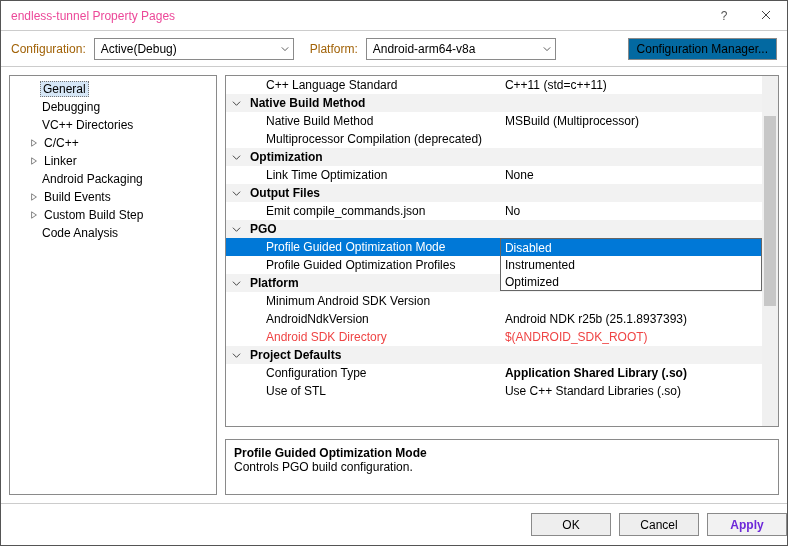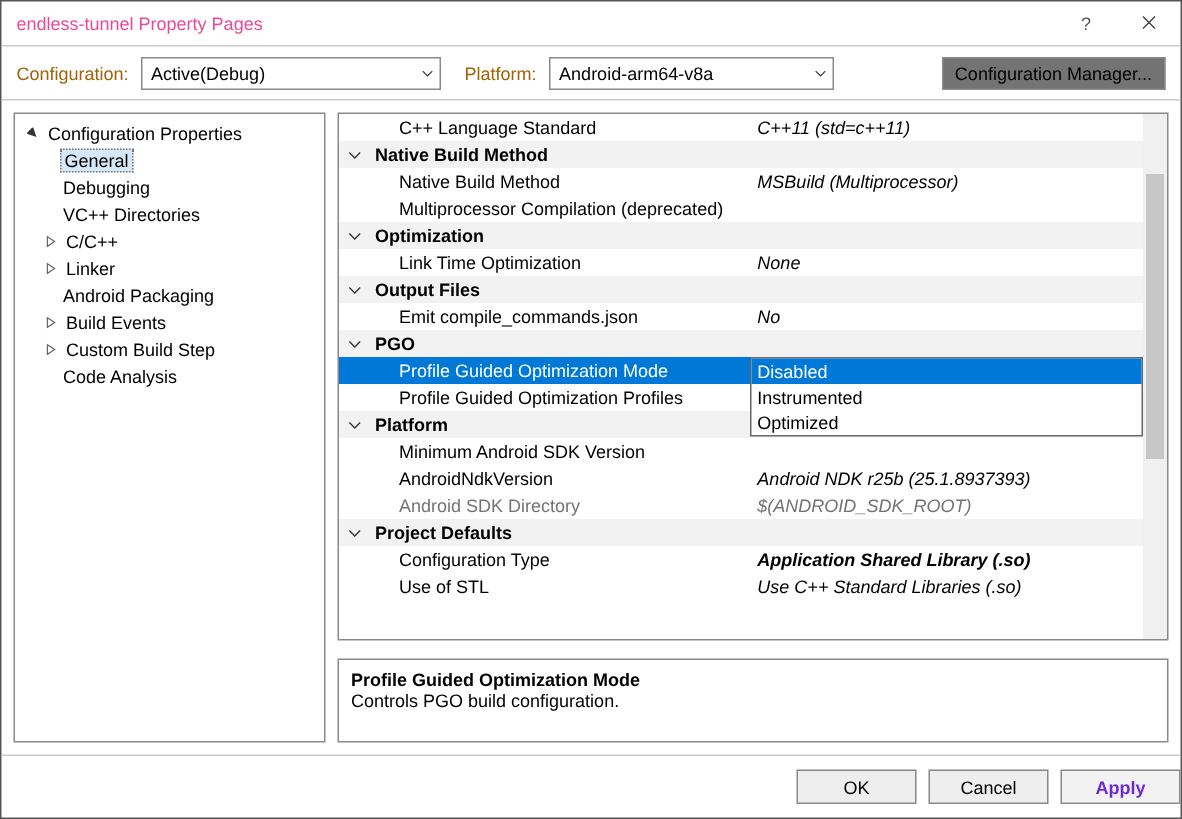--- a/index.html
+++ b/index.html
@@ -7,49 +7,49 @@
   .window { width:788px; height:546px; border:1px solid #555; background:#fff; display:flex; flex-direction:column; }
   .titlebar { height:30px; display:flex; align-items:center; padding-left:10px; border-bottom:1px solid #ccc; }
   .titlebar .title { flex:1; color:#ec4899; }
   .titlebar .tbtn { width:42px; height:30px; display:flex; align-items:center; justify-content:center; color:#555; }
   .titlebar .tbtn svg { width:10px; height:10px; }
   .cfgbar { height:36px; display:flex; align-items:center; gap:8px; padding:0 10px; border-bottom:1px solid #ccc; }
   .cfgbar label { color:#a16207; }
   .combo { position:relative; height:22px; border:1px solid #8a8a8a; background:#fff; display:flex; align-items:center; padding:0 18px 0 6px; }
   .combo .arrow { position:absolute; right:4px; top:50%; transform:translateY(-50%); }
   .combo .arrow svg{width:8px;height:8px;}
-  .cfgmgr { height:22px; border:1px solid #8a8a8a; padding:0 8px; background:#737373; }
+  .cfgmgr { height:22px; border:1px solid #8a8a8a; padding:0 8px; background:#0369a1; }
   .body { flex:1; display:flex; padding:8px; gap:8px; overflow:hidden;}
   .tree { width:208px; border:1px solid #8a8a8a; padding:4px 0; overflow:auto;}
   .tree-row { display:flex; align-items:center; height:18px; padding-left:6px; cursor:default;}
   .tree-row .exp { width:12px; height:12px; display:flex; align-items:center; justify-content:center; margin-right:2px;}
   .tree-row .exp svg{width:8px;height:8px;}
   .tree-row .lbl { padding:0 2px;}
   .tree-row.lvl1 { padding-left:18px;}
   .tree-row.lvl1 .lbl{margin-left:12px;}
   .tree-row.lvl1.has-exp .lbl{margin-left:0;}
   .tree-row.selected .lbl { background:#d6e7f7; border:1px dotted #777; }
   .right { flex:1; display:flex; flex-direction:column; gap:12px; min-width:0;}
   .grid { flex:1; border:1px solid #8a8a8a; position:relative; overflow:auto;}
   .grid-inner{}
   .grow { display:flex; height:18px; align-items:stretch; font-size:12px;}
   .gcat { font-weight:bold; background:#f2f2f2;}
   .gexp { width:20px; display:flex; align-items:center; justify-content:center; }
   .gexp svg{width:9px;height:9px;}
   .gname { flex:0 0 46%; display:flex; align-items:center; padding-left:4px; white-space:nowrap; overflow:hidden; text-overflow:ellipsis;}
   .gname.indent { padding-left:20px;}
-  .gval { flex:1; display:flex; align-items:center; padding-left:4px; white-space:nowrap; overflow:hidden; text-overflow:ellipsis; border-left:1px solid transparent;font-style:italic;}
+  .gval { flex:1; display:flex; align-items:center; padding-left:4px; white-space:nowrap; overflow:hidden; text-overflow:ellipsis; border-left:1px solid transparent;}
   .grow.sel { background:#0078d7; color:#fff;}
   .grow.sel .gval { background:#fff; color:#000; border:1px solid #0078d7;}
   .dd-btn{width:18px;border-left:1px solid #888;display:flex;align-items:center;justify-content:center;background:#eee;}
   .dd-btn svg{width:8px;height:8px;} 
   .ddlist { position:absolute; left:calc(46% + 20px); right:16px; top:162px; background:#fff; border:1px solid #666; z-index:10;}
   .ddlist .opt{height:17px;padding:0 4px;display:flex;align-items:center;}
   .ddlist .opt.sel{background:#0078d7;color:#fff;}
-  .gray { color:#737373;}
+  .gray { color:#ef4444;}
   .bold { font-weight:bold;}
   .desc { height:56px; border:1px solid #8a8a8a; padding:6px 8px;}
   .desc .dt{font-weight:bold;}
   .footer { height:42px; display:flex; align-items:center; justify-content:flex-end; gap:8px; border-top:1px solid #ccc;}
   .footer button{width:80px;height:23px;border:1px solid #8a8a8a;background:#eee;}
   .footer button.disabled{color:#6d28d9;background:#f2f2f2;font-weight:bold;}
   .scrollbar{position:absolute;right:0;top:0;bottom:0;width:16px;background:#f0f0f0;}
   .thumb{position:absolute;left:2px;right:2px;top:40px;height:190px;background:#c7c7c7;}
 </style>
 </head>
@@ -84,28 +84,20 @@
       <span class="arrow"><svg viewBox="0 0 10 10">
             <polyline points="1,3 5,7 9,3" fill="none" stroke="#333"></polyline>
           </svg></span>
     </div>
     <div style="flex:1"></div>
     <button class="cfgmgr">Configuration Manager...</button>
   </div>
 
   <div class="body">
     <div class="tree">
-      <div class="tree-row">
-        <span class="exp">
-            <svg viewBox="0 0 10 10">
-              <polygon points="1,1 9,5 1,9" fill="#333" transform="rotate(45 5 5)"></polygon>
-            </svg>
-          </span>
-        <span class="lbl">Configuration Properties</span>
-      </div>
       <div id="tree-items">
           <div class="tree-row lvl1 selected">
             <span class="lbl">General</span>
           </div>
           <div class="tree-row lvl1">
             <span class="lbl">Debugging</span>
           </div>
           <div class="tree-row lvl1">
             <span class="lbl">VC++ Directories</span>
           </div>

